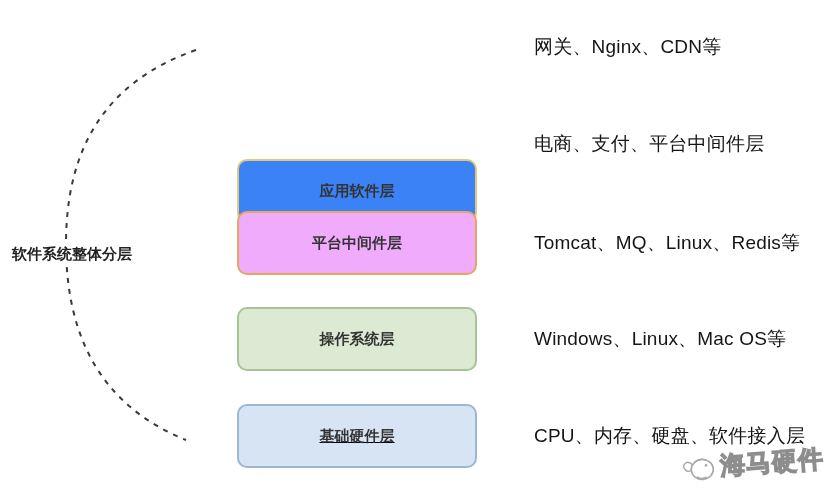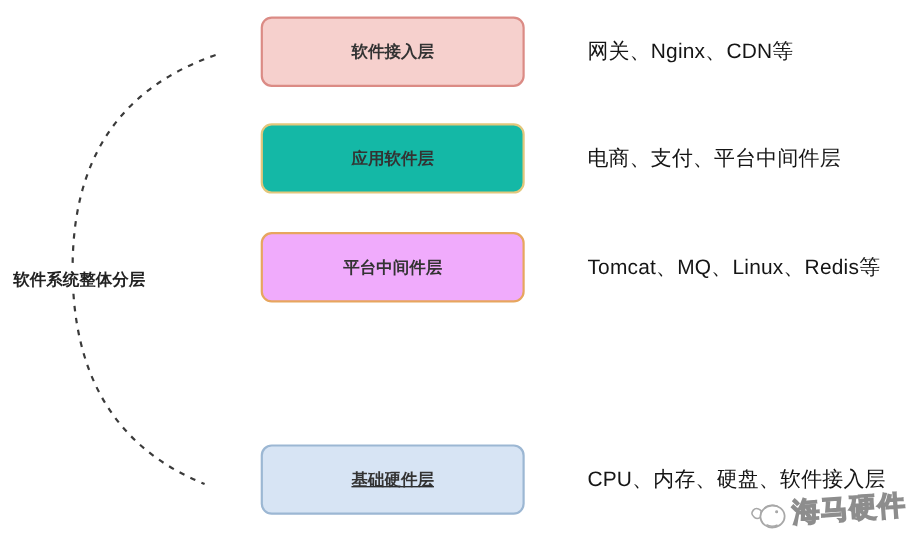--- a/index.html
+++ b/index.html
@@ -65,40 +65,43 @@
 
 <div class="canvas">
 
   <svg class="brace-svg" viewBox="0 0 830 492" xmlns="http://www.w3.org/2000/svg">
     <path d="M 196 50 C 104 82, 66 150, 66 244 C 66 338, 102 406, 186 440" fill="none" stroke="#3a3a3a" stroke-width="2" stroke-dasharray="5 6"></path>
   </svg>
 
   <div class="side-label">软件系统整体分层</div>
 
   <div class="layer-row r0">
-    <div class="layer-box" style="background: rgb(246, 208, 205); border-color: rgb(219, 139, 133);">
-      <span class="box-label">软件接入层</span>
-    </div>
     <div class="layer-examples">网关、Nginx、CDN等</div>
   </div>
 
   <div class="layer-row r1">
-    <div class="layer-box" style="background: #14b8a6; border-color: rgb(226, 199, 124);">
+    <div class="layer-box" style="background: #3b82f6; border-color: rgb(226, 199, 124); margin-top: 47px;">
       <span class="box-label">应用软件层</span>
     </div>
     <div class="layer-examples">电商、支付、平台中间件层</div>
   </div>
 
   <div class="layer-row r2">
     <div class="layer-box" style="background: #f0abfc; border-color: rgb(231, 166, 95); font-family: Liberation Mono, monospace;">
       <span class="box-label">平台中间件层</span>
     </div>
     <div class="layer-examples">Tomcat、MQ、Linux、Redis等</div>
   </div>
 
+  <div class="layer-row r3">
+    <div class="layer-box" style="background: rgb(220, 234, 211); border-color: rgb(166, 196, 151);">
+      <span class="box-label">操作系统层</span>
+    </div>
+    <div class="layer-examples">Windows、Linux、Mac OS等</div>
+  </div>
 
   <div class="layer-row r4">
     <div class="layer-box" style="background: rgb(215, 228, 244); border-color: rgb(156, 183, 211); text-decoration: underline;">
       <span class="box-label">基础硬件层</span>
     </div>
     <div class="layer-examples">CPU、内存、硬盘、软件接入层</div>
   </div>
 
   <div class="watermark">
     <svg class="wm-icon" viewBox="0 0 34 30" xmlns="http://www.w3.org/2000/svg">

